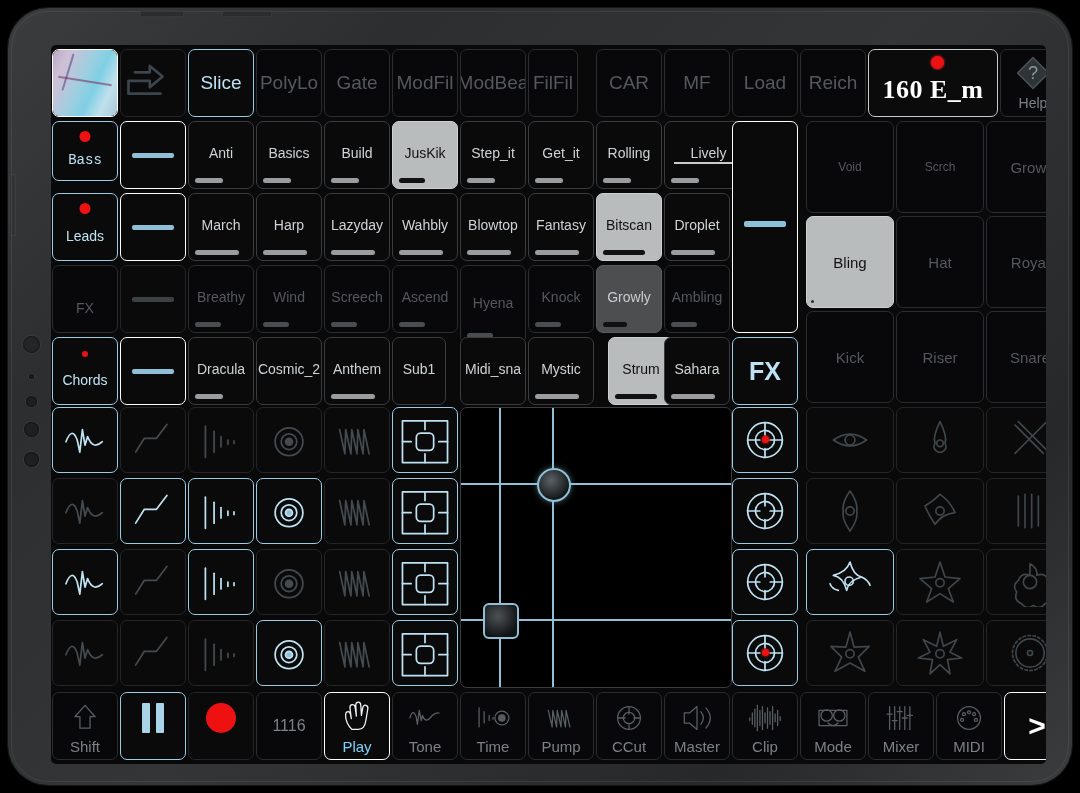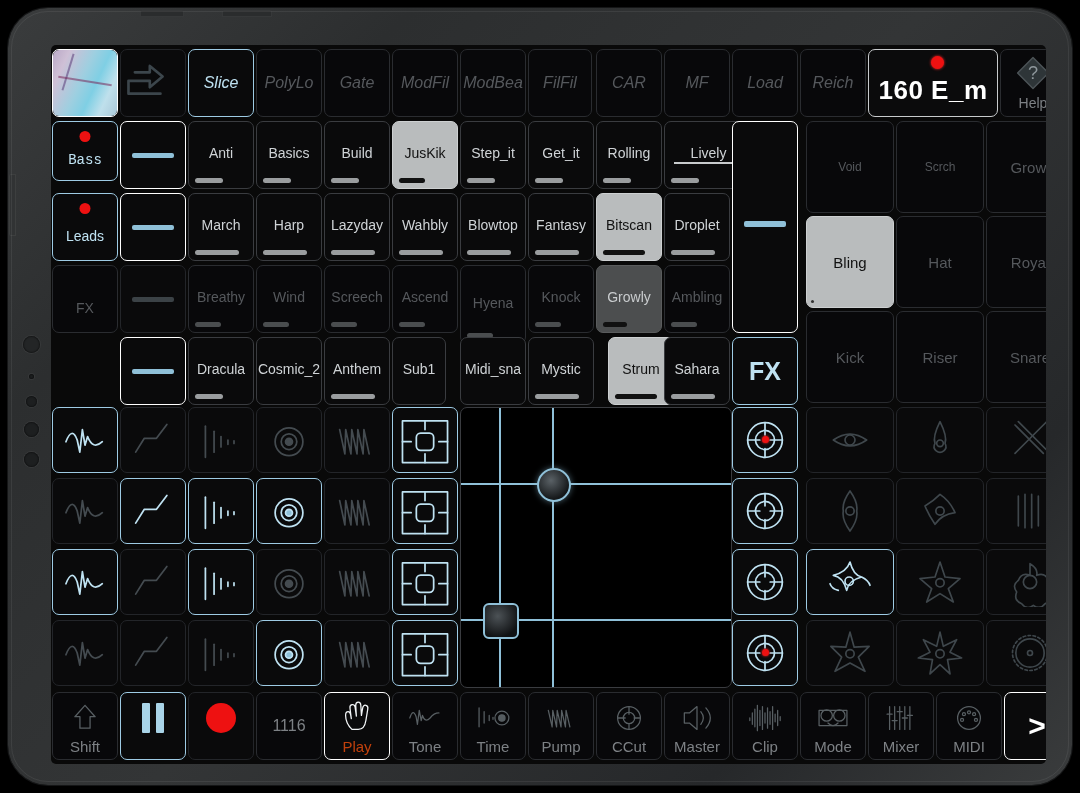--- a/index.html
+++ b/index.html
@@ -43,21 +43,21 @@
   .cell.dim{color:#55585c;border-color:#2a2c30;background:#08080a;}
   .cell.blue{border-color:#9ecbe4;color:#bfe2f2;}
   .cell.white{border-color:#ffffff;color:#f2f5f7;}
   .cell.lit{background:#b9bcbd;color:#111;border-color:#cdd0d1;}
   .cell.litdim{background:#4c4e4f;color:#c9ccce;border-color:#5a5c5d;}
   .cell.faint{border-color:#232529;}
   .lbl{pointer-events:none;}
 
   
   .topcell{height:68px;}
-  .topcell .lbl{font-size:16px;font-style:italic;}
+  .topcell .lbl{font-size:19px;}
 
   .thumb{background:
      linear-gradient(115deg,#b9a8c6 0%,#cfc0d6 18%,#9ecfe0 45%,#7fcfe4 62%,#bfe0ec 80%,#a9c8d8 100%);
      position:absolute;left:0;top:0;right:0;bottom:0;border-radius:5px;}
   .thumb:after{content:"";position:absolute;left:8%;top:45%;width:84%;height:2px;background:rgba(120,40,90,.55);transform:rotate(9deg);}
   .thumb:before{content:"";position:absolute;left:22%;top:4%;width:2px;height:58%;background:rgba(90,60,120,.55);transform:rotate(17deg);}
 
   
   #tempo{background:#0b0b0c;border:1px solid #c8cbcd;}
   #tempo .tval{font-size:26px;font-weight:bold;color:#fff;letter-spacing:.5px;}
@@ -130,36 +130,36 @@
       </div>
       <div class="cell topcell dim" style="left: 273px; top: 4px; width: 66px; height: 68px;">
         <span class="lbl">Gate</span>
       </div>
       <div class="cell topcell dim" style="left: 341px; top: 4px; width: 66px; height: 68px;">
         <span class="lbl">ModFil</span>
       </div>
       <div class="cell topcell dim" style="left: 409px; top: 4px; width: 66px; height: 68px;">
         <span class="lbl">ModBea</span>
       </div>
-      <div class="cell topcell dim" style="left: 477px; top: 4px; width: 64px; height: 68px;">
+      <div class="cell topcell dim" style="left: 477px; top: 4px; width: 50px; height: 68px;">
         <span class="lbl">FilFil</span>
       </div>
       <div class="cell topcell dim" style="left: 545px; top: 4px; width: 66px; height: 68px;">
         <span class="lbl">CAR</span>
       </div>
       <div class="cell topcell dim" style="left: 613px; top: 4px; width: 66px; height: 68px;">
         <span class="lbl">MF</span>
       </div>
       <div class="cell topcell dim" style="left: 681px; top: 4px; width: 66px; height: 68px;">
         <span class="lbl">Load</span>
       </div>
       <div class="cell topcell dim" style="left: 749px; top: 4px; width: 66px; height: 68px;">
         <span class="lbl">Reich</span>
       </div>
-      <div class="cell" id="tempo" style="left: 817px; top: 4px; width: 130px; height: 68px;">
+      <div class="cell" id="tempo" style="left: 817px; top: 4px; width: 130px; height: 68px; font-family: Liberation Serif, serif;">
         <div class="reddot" style="width: 13px; height: 13px; left: 62px; top: 6px;"></div>
         <span class="tval" style="position: relative; top: 7px;">160 E_m</span>
       </div>
       <div class="cell dim" id="help" style="left: 949px; top: 4px; width: 66px; height: 68px;">
         <svg viewBox="0 0 60 60" class="icn" fill="none" stroke="#4d5458" stroke-width="2" stroke-linecap="round" stroke-linejoin="round" style="height: 42px; position: absolute; top: 2px;">
           <path d="M30 8 L52 30 L30 52 L8 30 Z" fill="#2e3538" stroke="#4d5458"></path>
           <text x="30" y="39" font-size="26" font-family="Liberation Sans" fill="#8e979c" stroke="none" text-anchor="middle">?</text>
         </svg>
         <div class="hlabel">Help</div>
       </div>
@@ -272,20 +272,24 @@
         <span class="lbl">Knock</span>
         <div class="bar faintb" style="width: 26px;"></div>
       </div>
       <div class="cell pcell litdim" style="left: 545px; top: 220px; width: 66px; height: 68px;">
         <span class="lbl">Growly</span>
         <div class="bar dark" style="width: 24px;"></div>
       </div>
       <div class="cell pcell dim" style="left: 613px; top: 220px; width: 66px; height: 68px;">
         <span class="lbl">Ambling</span>
         <div class="bar faintb" style="width: 26px;"></div>
+      </div>
+      <div class="cell trk pcell blue" style="left: 1px; top: 292px; width: 66px; height: 68px;">
+        <div class="trkdot sm"></div>
+        <span class="lbl">Chords</span>
       </div>
       <div class="cell white" style="left: 69px; top: 292px; width: 66px; height: 68px;">
         <div class="pill"></div>
       </div>
       <div class="cell pcell" style="left: 137px; top: 292px; width: 66px; height: 68px;">
         <span class="lbl">Dracula</span>
         <div class="bar" style="width: 28px;"></div>
       </div>
       <div class="cell pcell" style="left: 205px; top: 292px; width: 66px; height: 68px;">
         <span class="lbl">Cosmic_2</span>
@@ -633,21 +637,21 @@
       </div>
       <div class="cell bcell dim" style="left: 205px; top: 647px; width: 66px; height: 68px;">
         <span class="lbl" style="font-size: 16px; color: rgb(125, 129, 133);">1116</span>
       </div>
       <div class="cell bcell white" style="left: 273px; top: 647px; width: 66px; height: 68px;">
         <div class="bglyph">
           <svg viewBox="0 0 60 60" class="icn" fill="none" stroke="#f2f5f7" stroke-width="2" stroke-linecap="round" stroke-linejoin="round" style="width: 38px; height: 38px;">
             <path d="M22 48 q-10 -10 -10 -22 q0 -6 4 -6 q3 0 4 5 l1 6 -2 -16 q-1 -5 3 -6 q4 -1 5 4 l2 14 -1 -17 q0 -5 4 -5 q4 0 4 5 l1 16 2 -12 q1 -5 5 -4 q4 1 3 6 l-3 18 q-2 14 -12 14 z"></path>
           </svg>
         </div>
-        <div class="blabel" style="color: #c2410c;">Play</div>
+        <div class="blabel" style="color: #7dd3fc;">Play</div>
       </div>
       <div class="cell bcell dim" style="left: 341px; top: 647px; width: 66px; height: 68px;">
         <div class="bglyph">
           <svg viewBox="0 0 60 60" class="icn" fill="none" stroke="#585f63" stroke-width="2" stroke-linecap="round" stroke-linejoin="round" style="width: 38px; height: 38px;">
             <path d="M6 30 q5 -16 10 -2 l2 12 3 -22 3 16 2 -8 q4 12 12 4 q6 -8 14 -8"></path>
           </svg>
         </div>
         <div class="blabel" style="color: rgb(125, 129, 133);">Tone</div>
       </div>
       <div class="cell bcell dim" style="left: 409px; top: 647px; width: 66px; height: 68px;">

